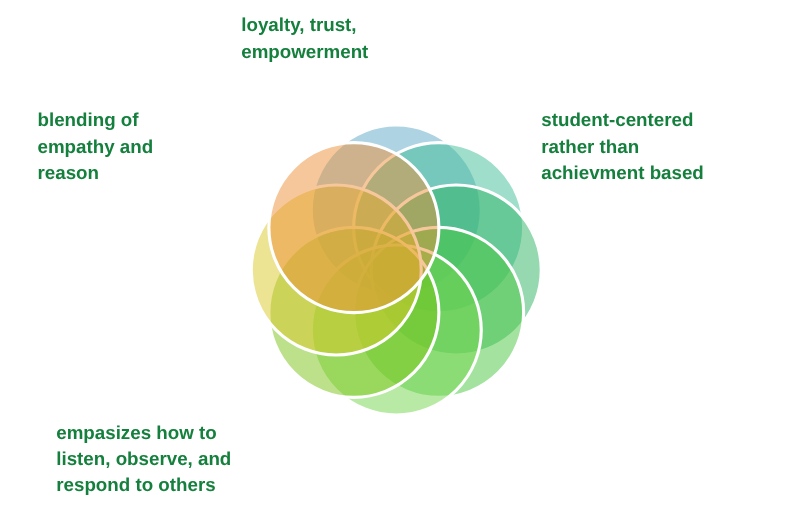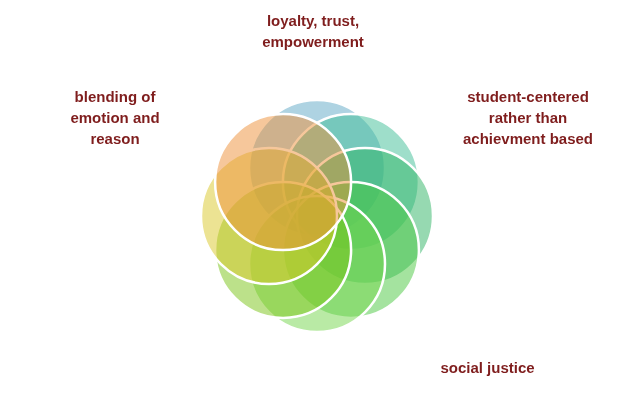--- a/index.html
+++ b/index.html
@@ -20,22 +20,21 @@
     left: 0;
     top: 0;
     width: 638px;
     height: 410px;
   }
   .lbl {
     position: absolute;
     font-weight: bold;
     font-size: 15px;
     line-height: 1.4;
-    color: #7f1d1d;
-    text-align: center;
+    color: #15803d;
     white-space: pre-line;
   }
   .lbl-top          { left: 193px; top: 10px;  width: 240px; }
   .lbl-upper-left   { left: 30px;  top: 86px;  width: 170px; }
   .lbl-upper-right  { left: 433px; top: 86px;  width: 190px; }
   .lbl-left         { left: 22px;  top: 216px; width: 168px; }
   .lbl-right        { left: 448px; top: 206px; width: 168px; }
   .lbl-lower-left   { left: 45px;  top: 336px; width: 245px; }
   .lbl-lower-right  { left: 405px; top: 357px; width: 165px; }
 </style>
@@ -52,25 +51,27 @@
       <circle cx="317.0" cy="264.0" r="68" fill="#73d54b" fill-opacity="0.5" stroke="#ffffff" stroke-width="2.5"></circle>
       <circle cx="283.1" cy="249.9" r="68" fill="#79c415" fill-opacity="0.5" stroke="#ffffff" stroke-width="2.5"></circle>
       <circle cx="269.0" cy="216.0" r="68" fill="#d9c727" fill-opacity="0.5" stroke="#ffffff" stroke-width="2.5"></circle>
       <circle cx="283.1" cy="182.1" r="68" fill="#ed8f37" fill-opacity="0.5" stroke="#ffffff" stroke-width="2.5"></circle>
     </svg>
 
   <div class="lbl lbl-top">loyalty, trust,
 empowerment</div>
 
   <div class="lbl lbl-upper-left">blending of
-emotion and
+empathy and
 reason</div>
 
   <div class="lbl lbl-upper-right">student-centered
 rather than
 achievment based</div>
 
 
 
+  <div class="lbl lbl-lower-left">empasizes how to
+listen, observe, and
+respond to others</div>
 
-  <div class="lbl lbl-lower-right">social justice</div>
 
 </div>
 
 </body></html>

